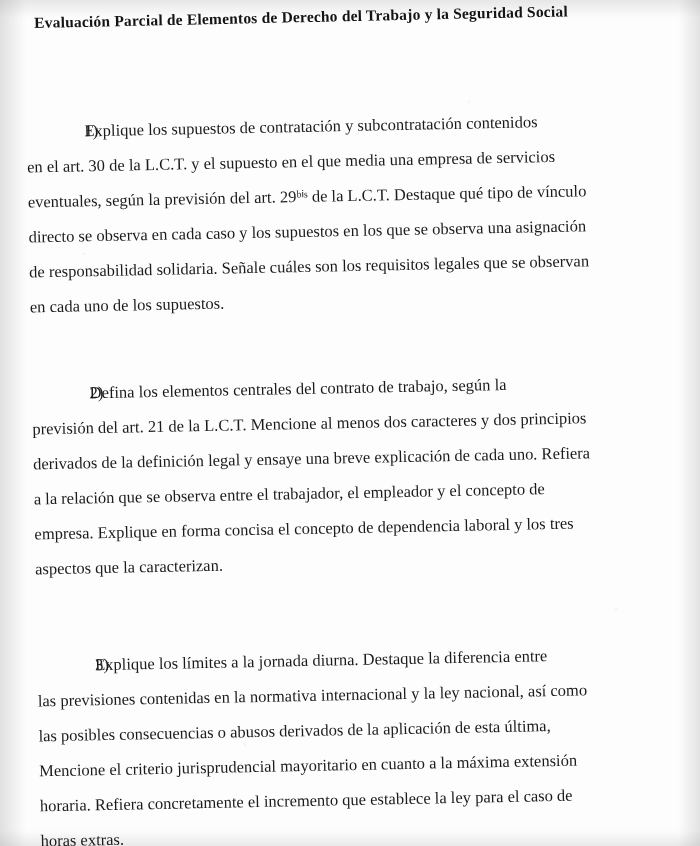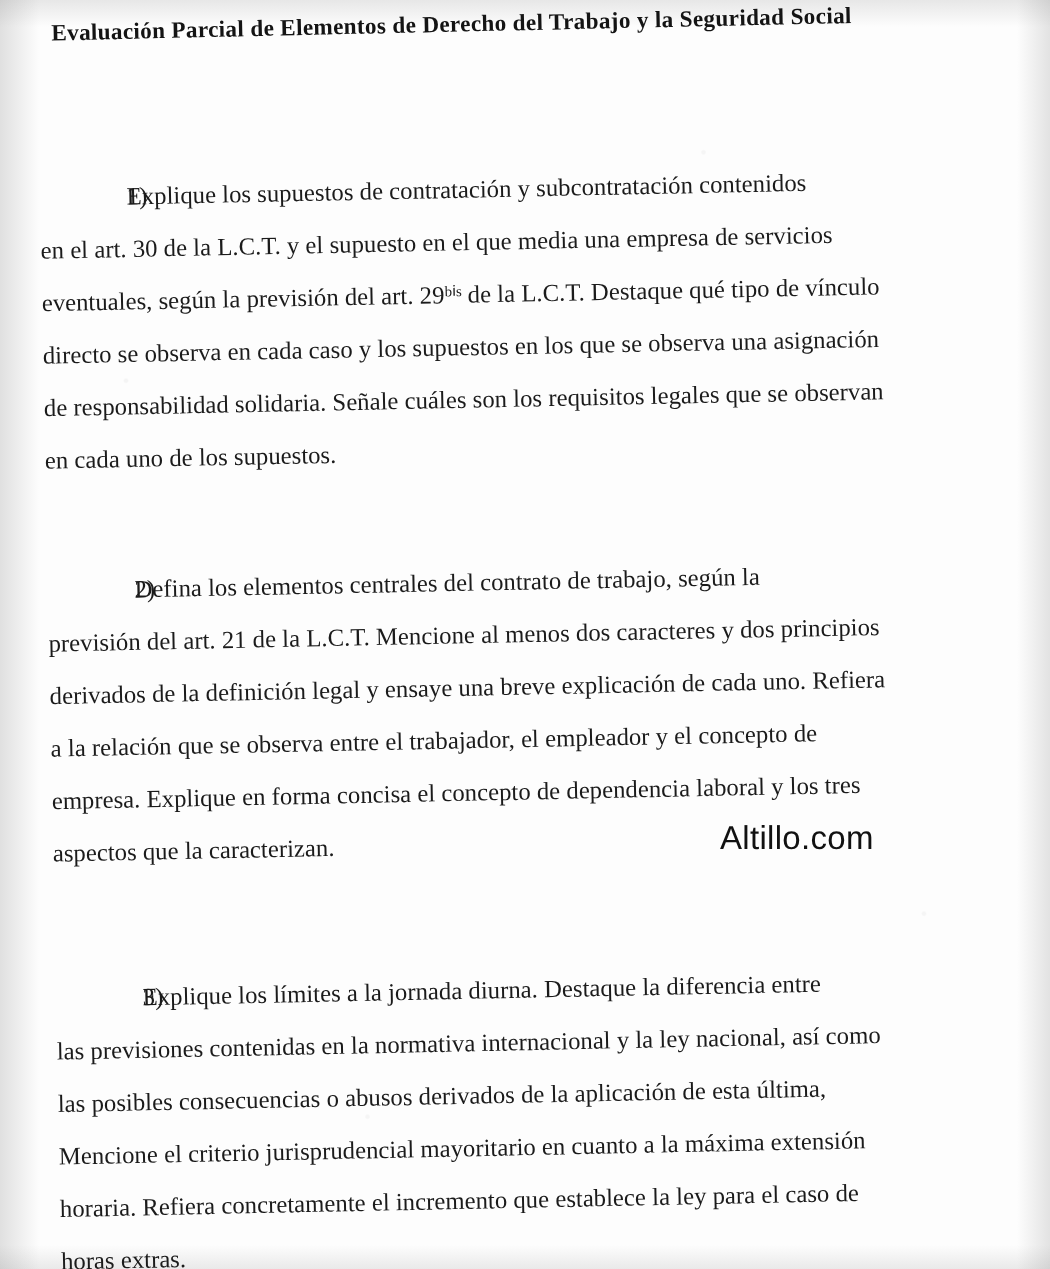--- a/index.html
+++ b/index.html
@@ -132,14 +132,13 @@
       <div class="qline first">Explique los límites a la jornada diurna. Destaque la diferencia entre</div>
       <div class="qline">las previsiones contenidas en la normativa internacional y la ley nacional, así como</div>
       <div class="qline">las posibles consecuencias o abusos derivados de la aplicación de esta última,</div>
       <div class="qline">Mencione el criterio jurisprudencial mayoritario en cuanto a la máxima extensión</div>
       <div class="qline">horaria. Refiera concretamente el incremento que establece la ley para el caso de</div>
       <div class="qline">horas extras.</div>
     </div>
 
   </div>
 
-  <div class="watermark">Altillo.com</div>
 </div>
 
 </body></html>

